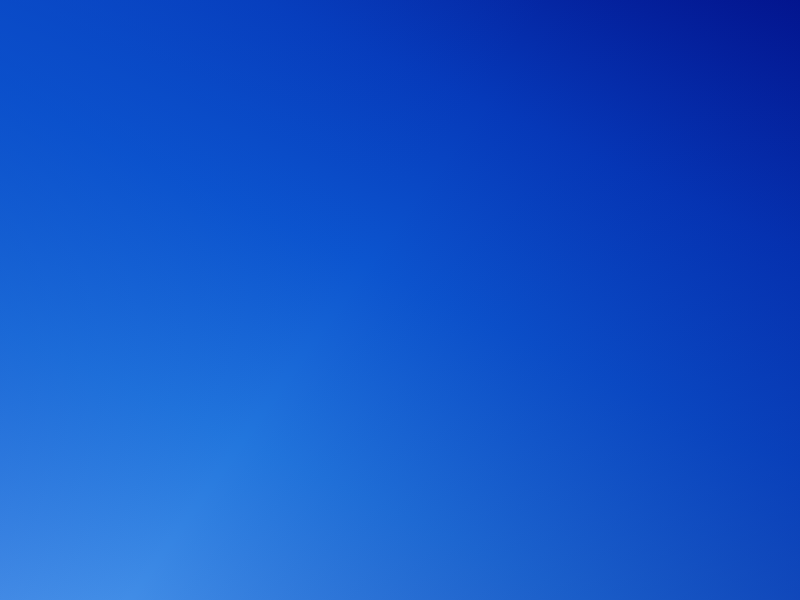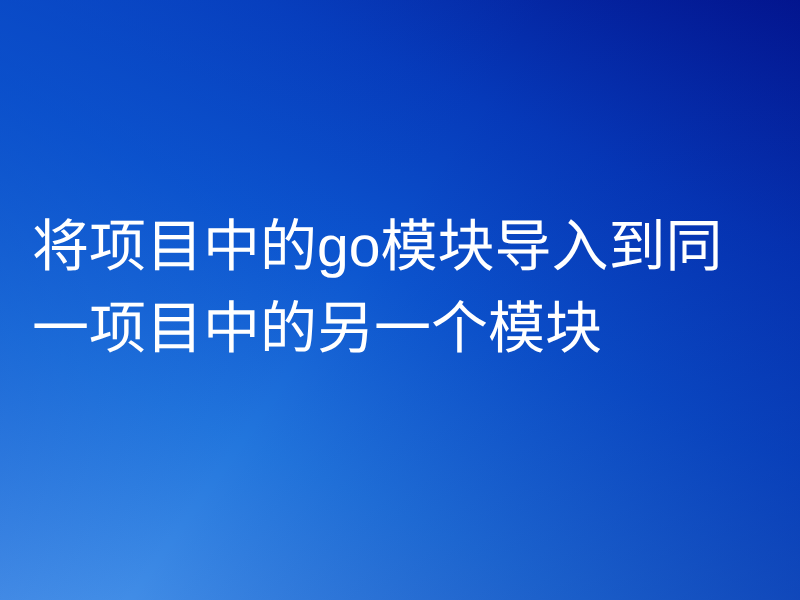--- a/index.html
+++ b/index.html
@@ -66,18 +66,14 @@
     text-rendering: geometricPrecision;
   }
 </style>
 </head>
 <body>
 
 <div id="banner-card">
 
   <div id="banner-overlay"></div>
 
-  <div id="banner-text-block">
-    <span class="banner-line">将项目中的go模块导入到同</span>
-    <span class="banner-line">一项目中的另一个模块</span>
-  </div>
 
 </div>
 
 </body></html>

